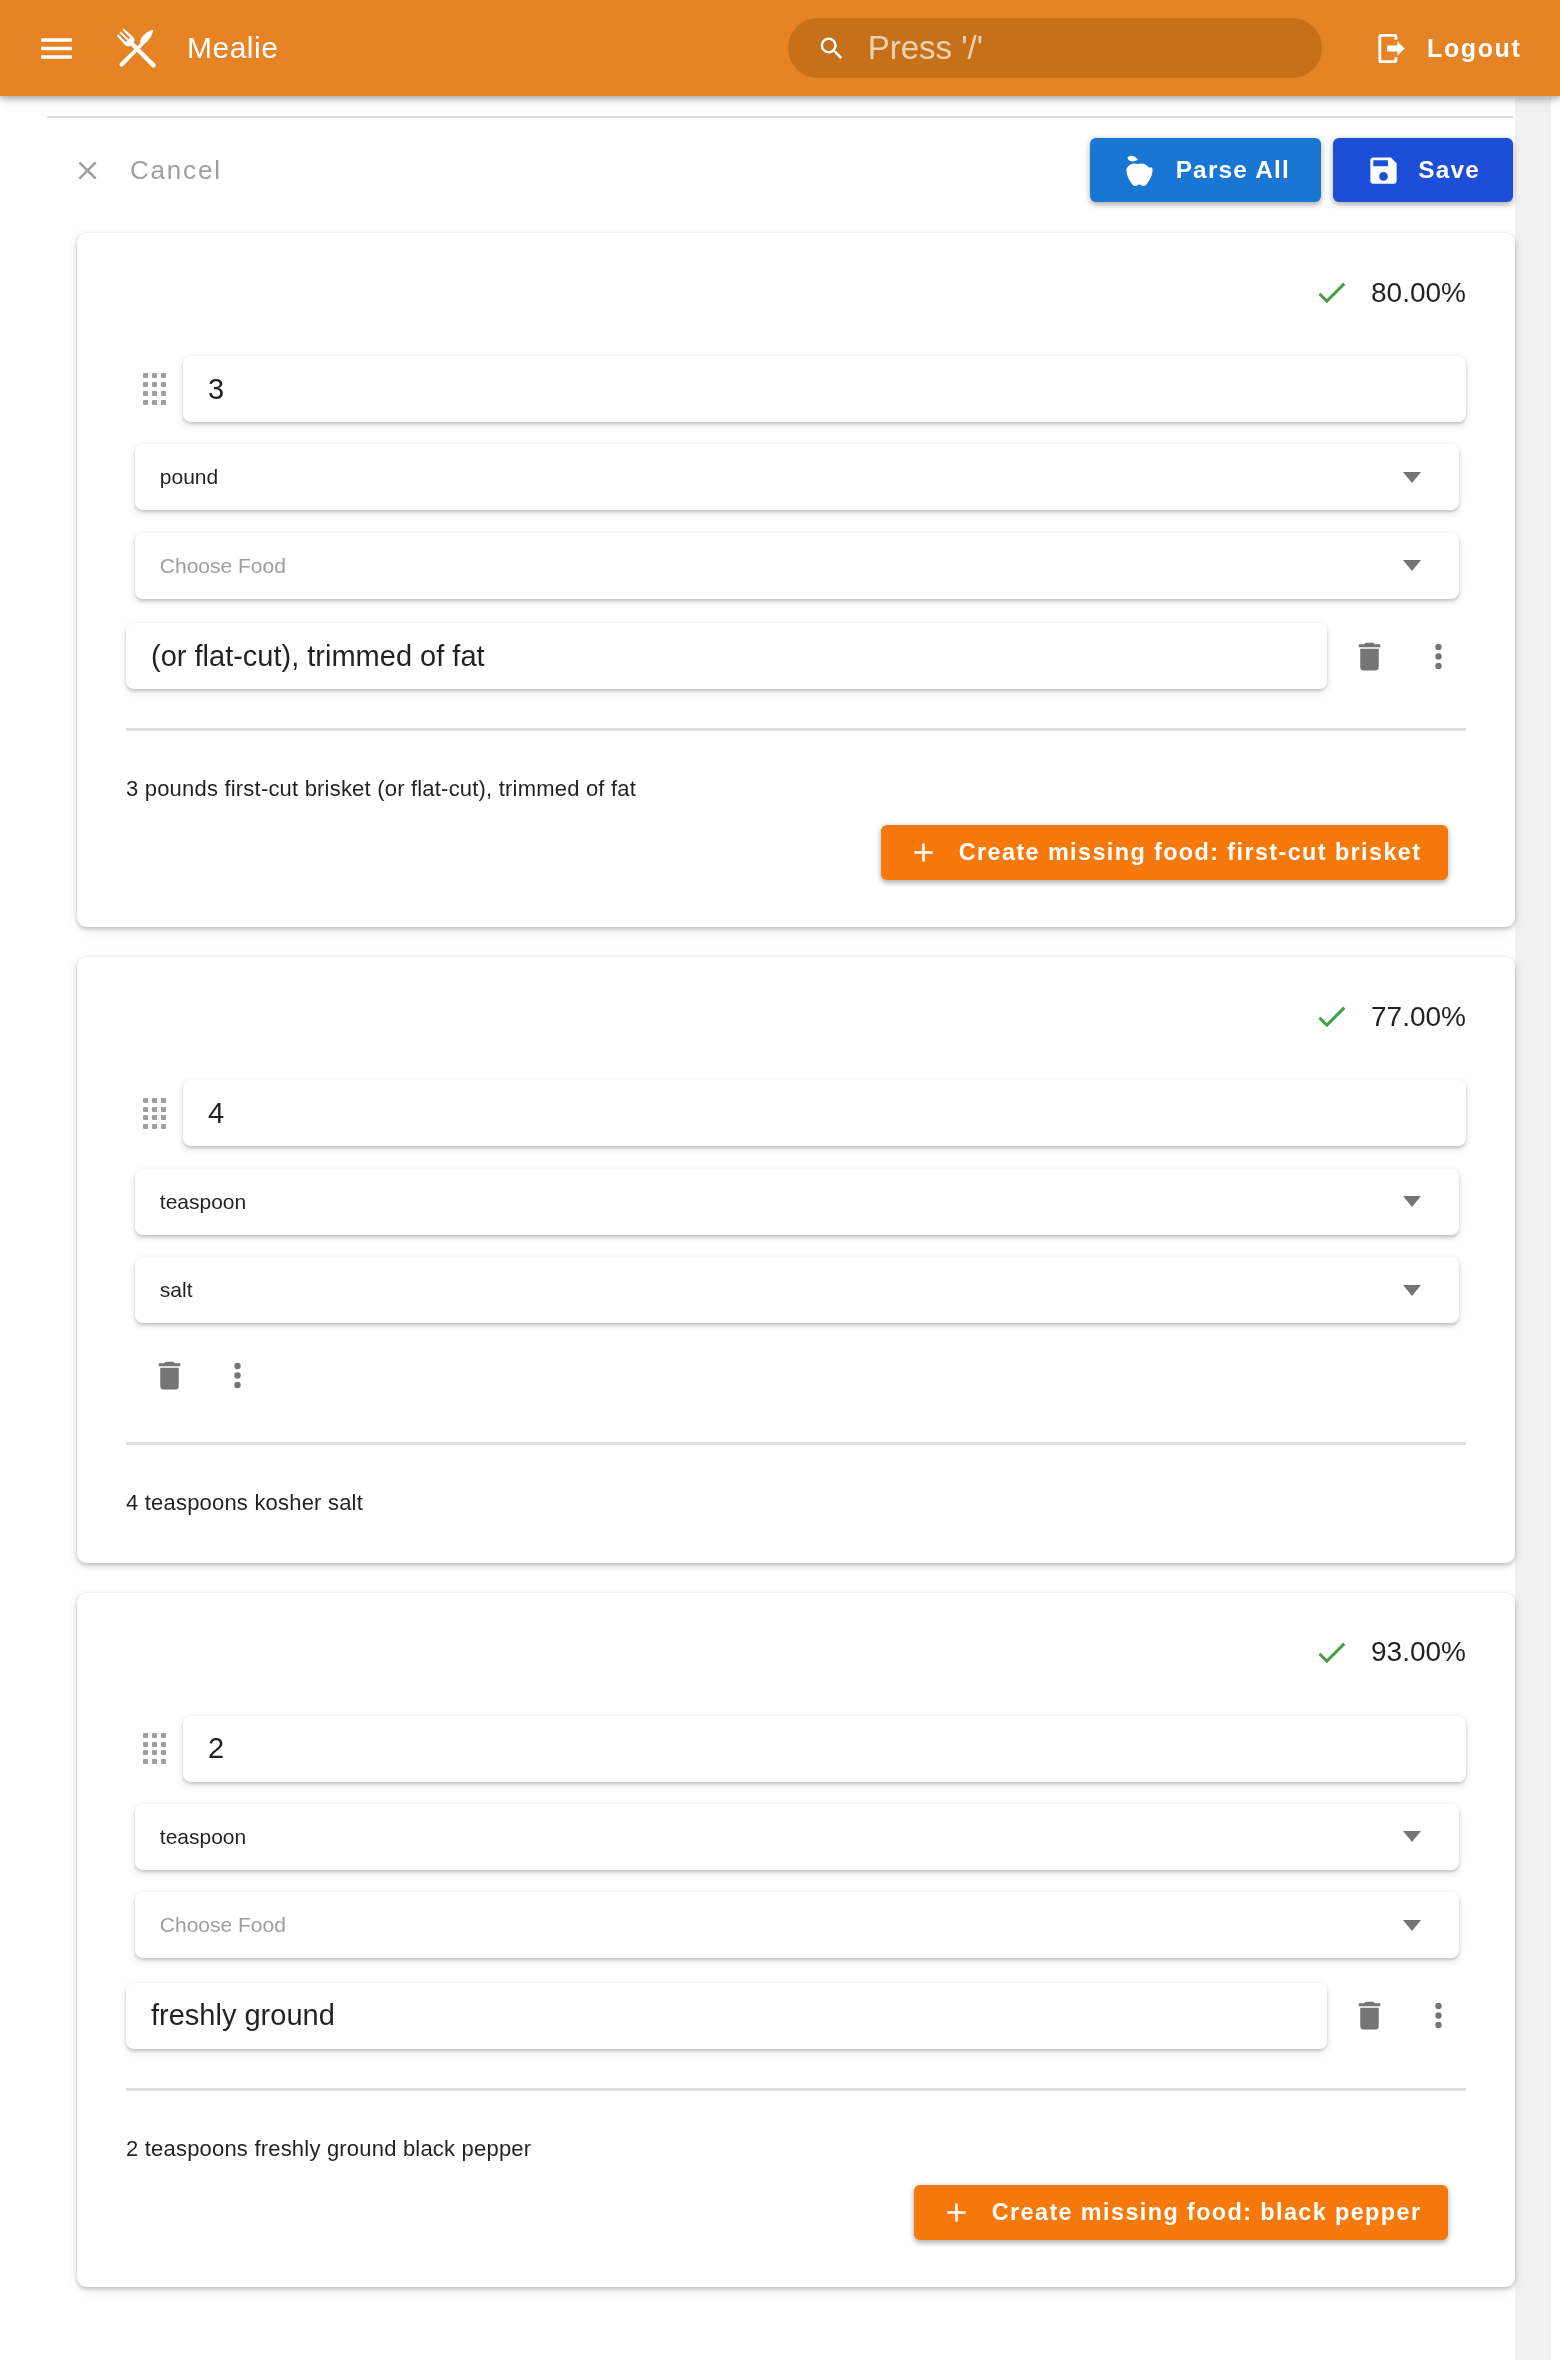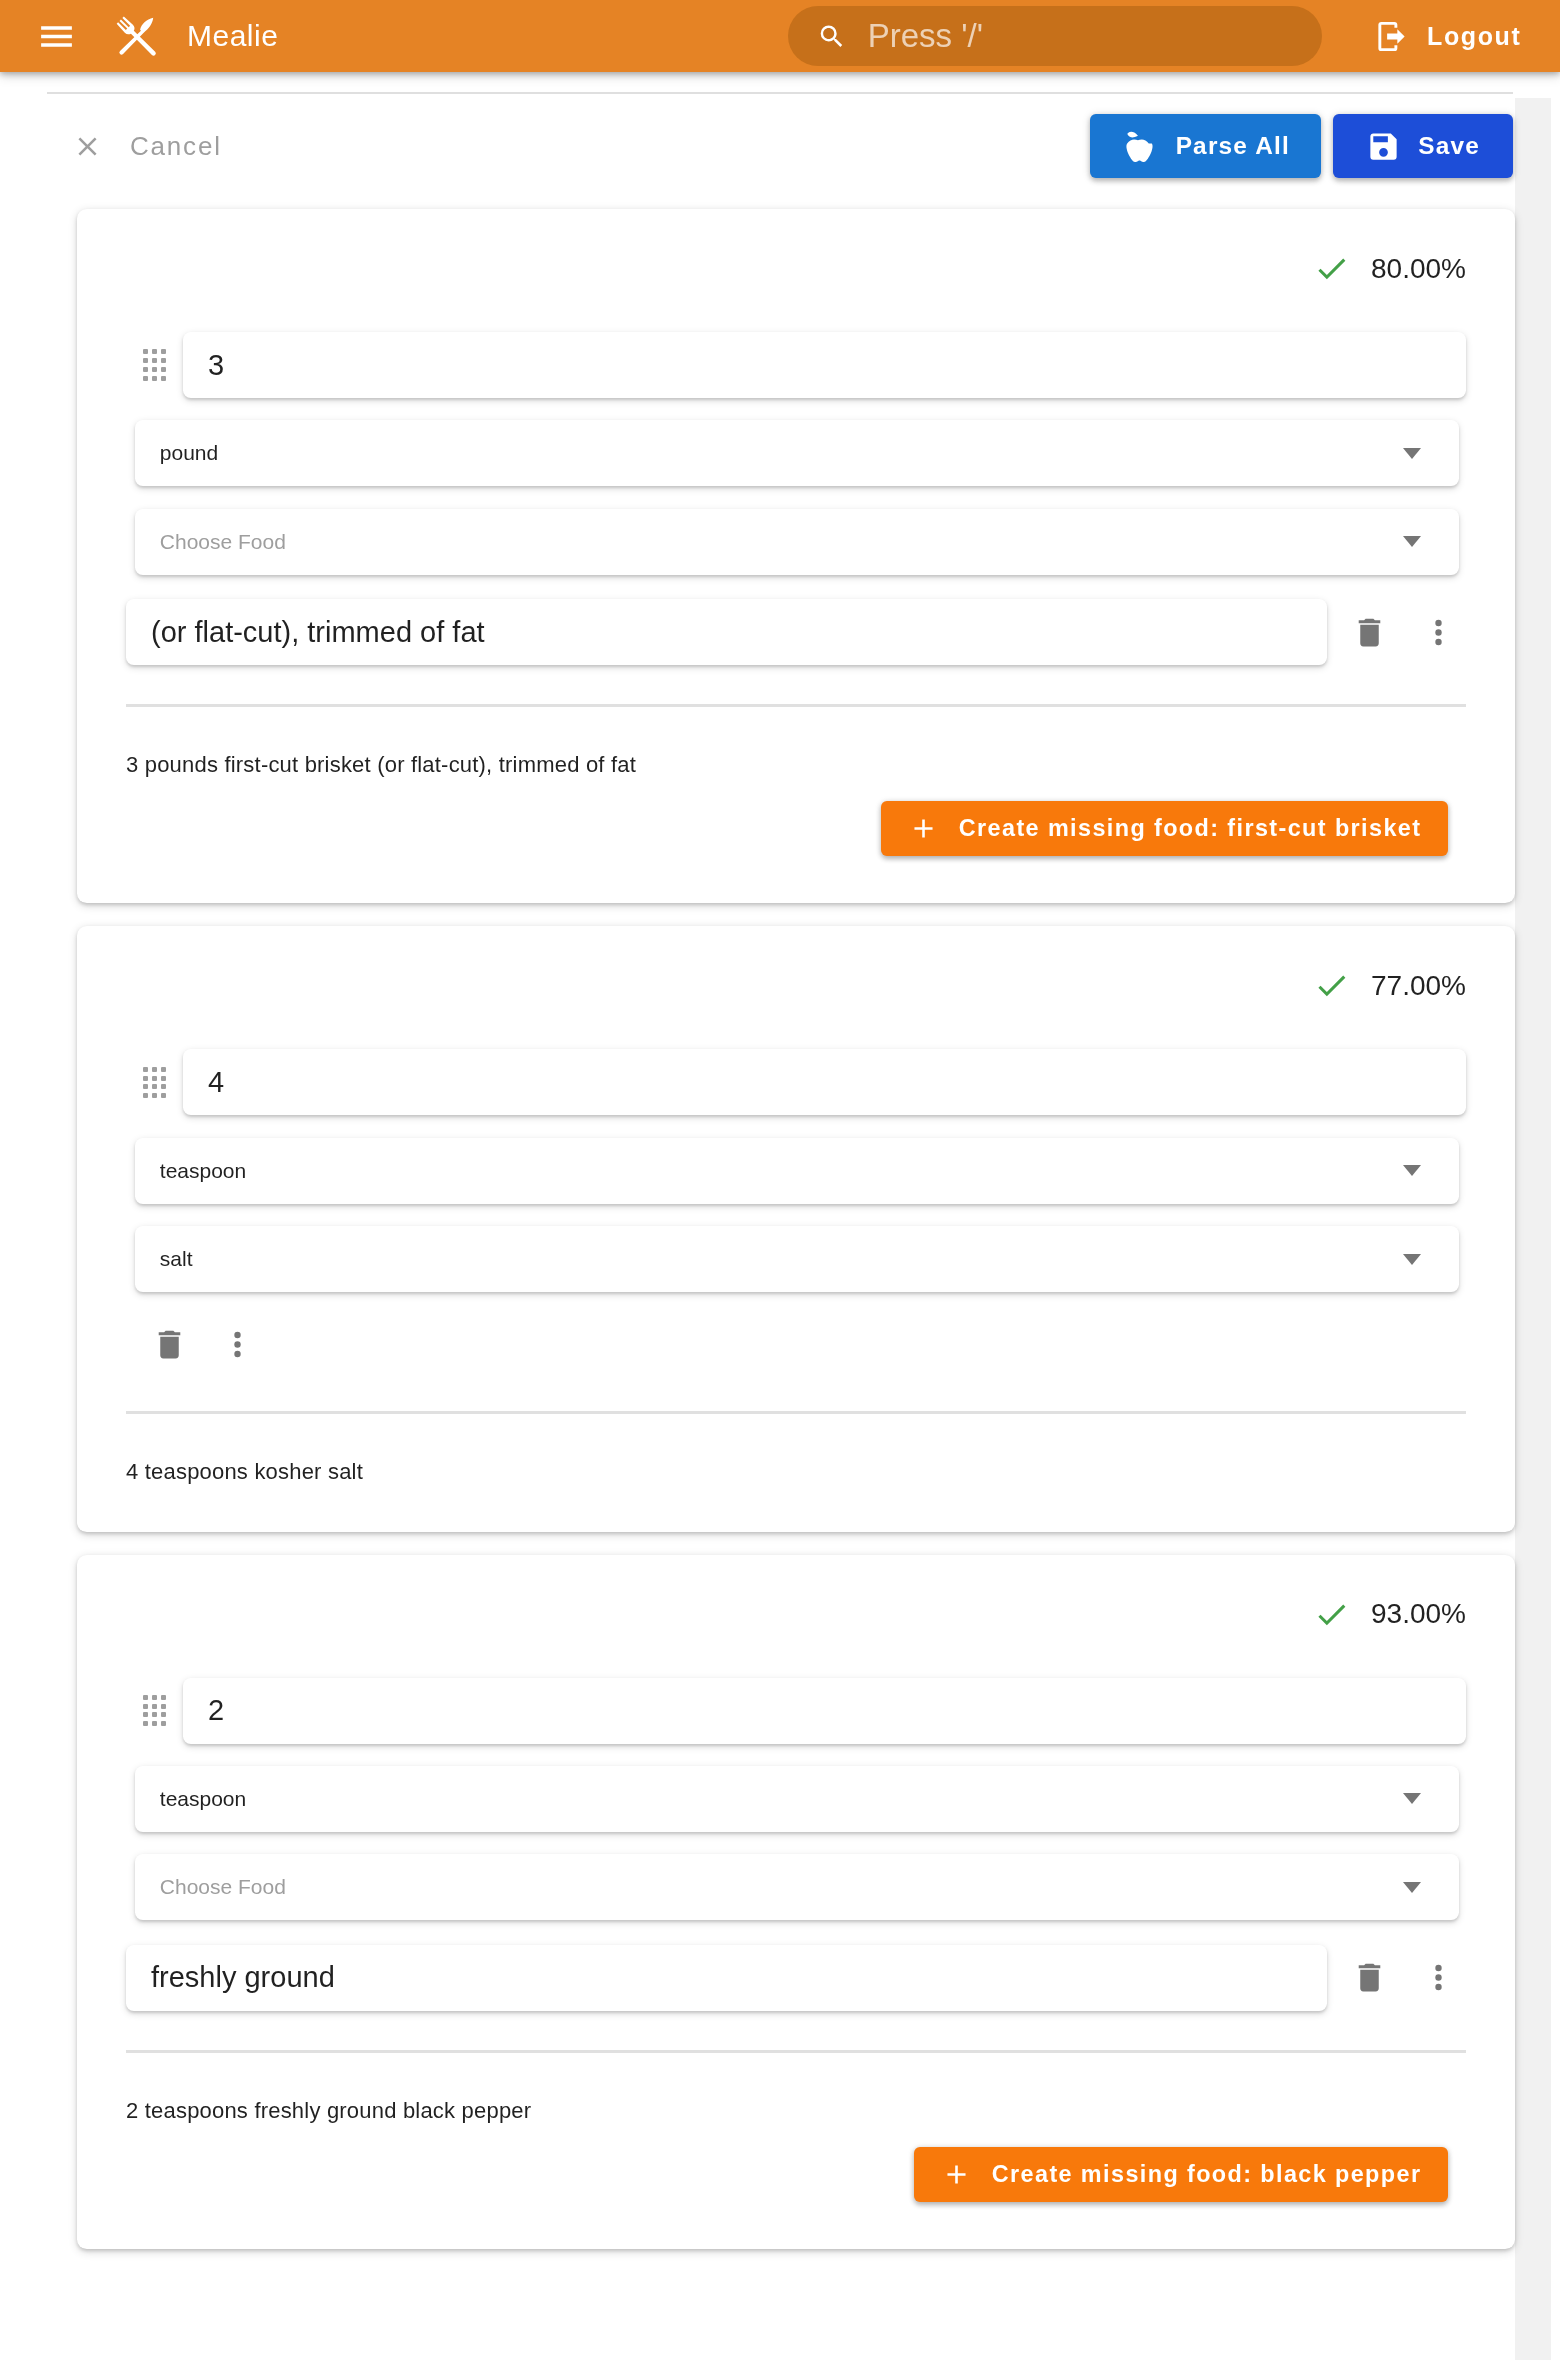--- a/index.html
+++ b/index.html
@@ -2,21 +2,21 @@
 <html><head>
 <meta charset="utf-8">
 <style>
   * { margin:0; padding:0; box-sizing:border-box; }
   html,body { width:1560px; height:2360px; overflow:hidden; background:#ffffff;
     font-family:"Liberation Sans","DejaVu Sans",sans-serif; }
   .page { position:relative; width:1560px; height:2360px; overflow:hidden; background:#fff; }
 
   
   .app-bar { position:relative; z-index:5; display:flex; align-items:center;
-    height:72px; padding:0 25px; background:#E58325;
+    height:96px; padding:0 25px; background:#E58325;
     box-shadow:0 2px 5.9px rgba(0,0,0,.28), 0 3.9px 11.7px rgba(0,0,0,.14);justify-content:flex-end; }
   .menu-btn { background:none; border:none; width:62px; height:62px; display:flex;
     align-items:center; justify-content:center; cursor:pointer; border-radius:50%; }
   .brand { display:flex; align-items:center; margin-left:21.5px; gap:21.5px; }
   .app-title { color:#fff; font-size:30px; font-weight:400; letter-spacing:0.5px; }
   .search-pill { margin-left:auto; display:flex; align-items:center; gap:21.5px;
     width:534px; height:60px; border-radius:30px; background:#C6701A; padding:0 29px; }
   .search-pill input { flex:1; background:transparent; border:none; outline:none;
     color:#ffffff; font-size:33px; font-family:inherit; }
   .search-pill input::placeholder { color:rgba(255,255,255,.68); }
@@ -38,21 +38,21 @@
   .toolbar-spacer { flex:1; }
   .btn { display:flex; align-items:center; gap:17.6px; height:64px; border:none;
     border-radius:5.9px; cursor:pointer; color:#fff; font-family:inherit;
     font-size:24.4px; font-weight:600; letter-spacing:1.2px;
     box-shadow:0 2.9px 4.9px rgba(0,0,0,.24), 0 1px 9.8px rgba(0,0,0,.12); }
   .parse-btn { background:#1976D2; padding:0 31px; }
   .save-btn { background:#1d4ed8; padding:0 33px; margin-left:11.7px; }
 
   
   .cards { position:relative; z-index:1; display:flex; flex-direction:column;
-    gap:23px; margin:30px 45px 0;padding-left:32px; }
+    gap:30px; margin:30px 45px 0;padding-left:32px; }
   .card { background:#fff; border-radius:9.8px; padding:41px 49px 47px;
     box-shadow:0 2px 3.9px rgba(0,0,0,.16), 0 2.9px 9.8px rgba(0,0,0,.14); }
   .confidence-row { display:flex; align-items:center; justify-content:flex-end;
     gap:21.5px; margin-bottom:45px; }
   .confidence { font-size:28px; color:rgba(0,0,0,.87); }
 
   .qty-row { display:flex; align-items:center; }
   .drag-zone { flex:0 0 57px; display:flex; justify-content:center; cursor:grab; }
   .drag-grid { display:grid; grid-template-columns:repeat(3,4.9px); grid-auto-rows:4.9px;
     gap:3.9px; }

